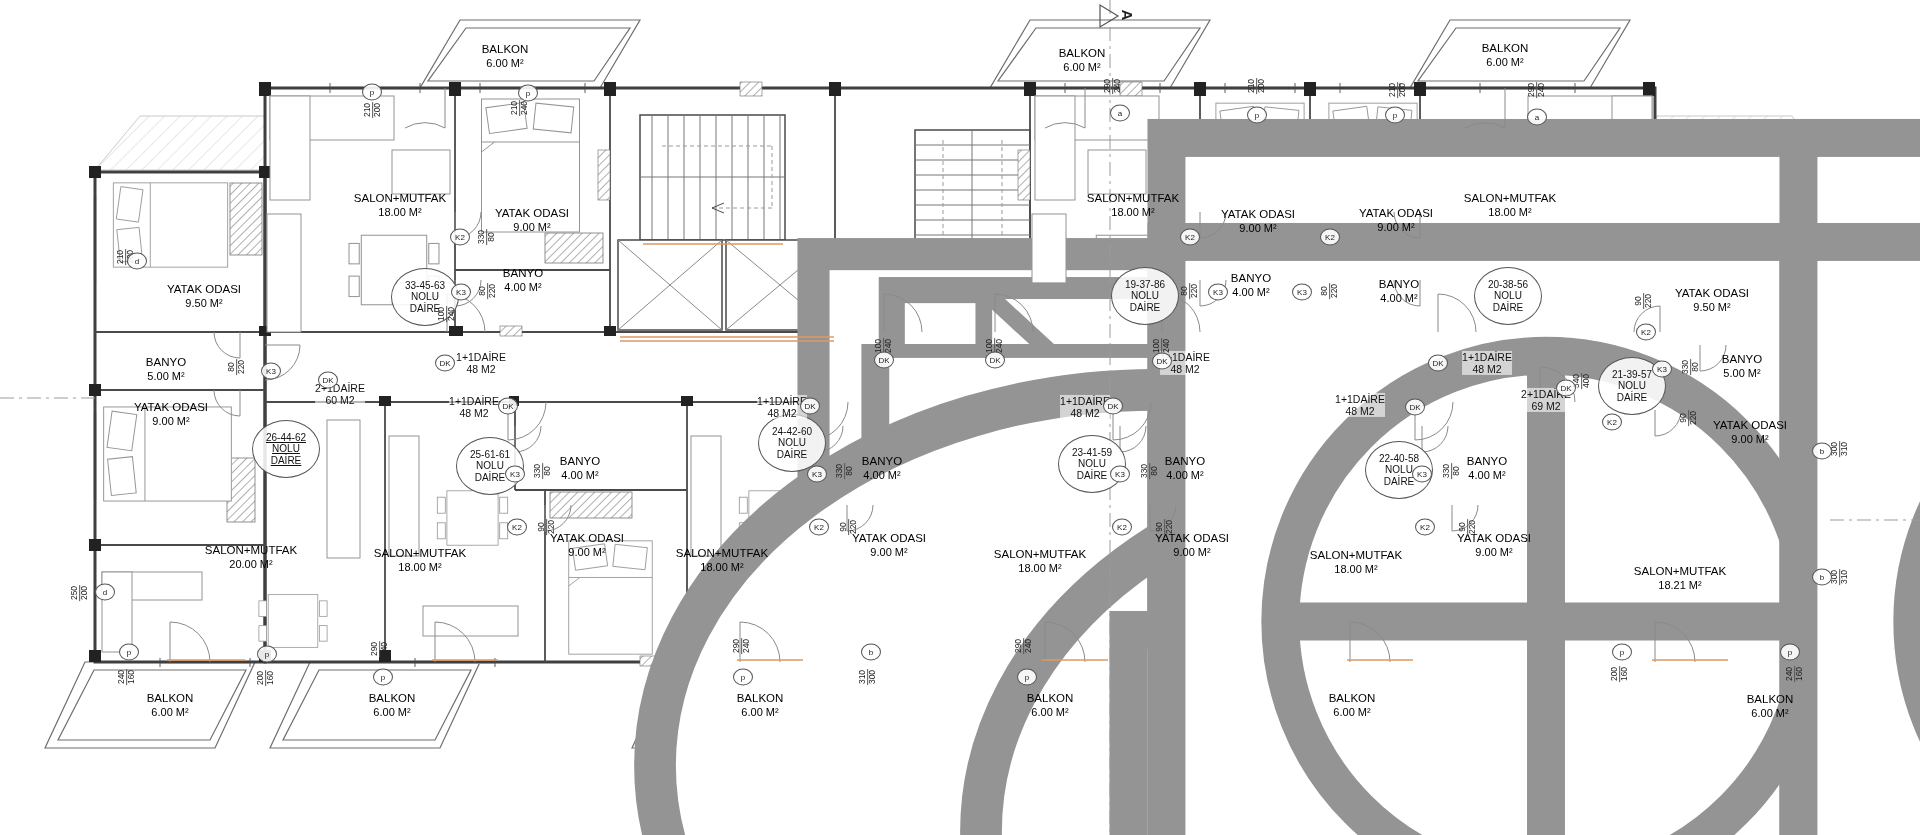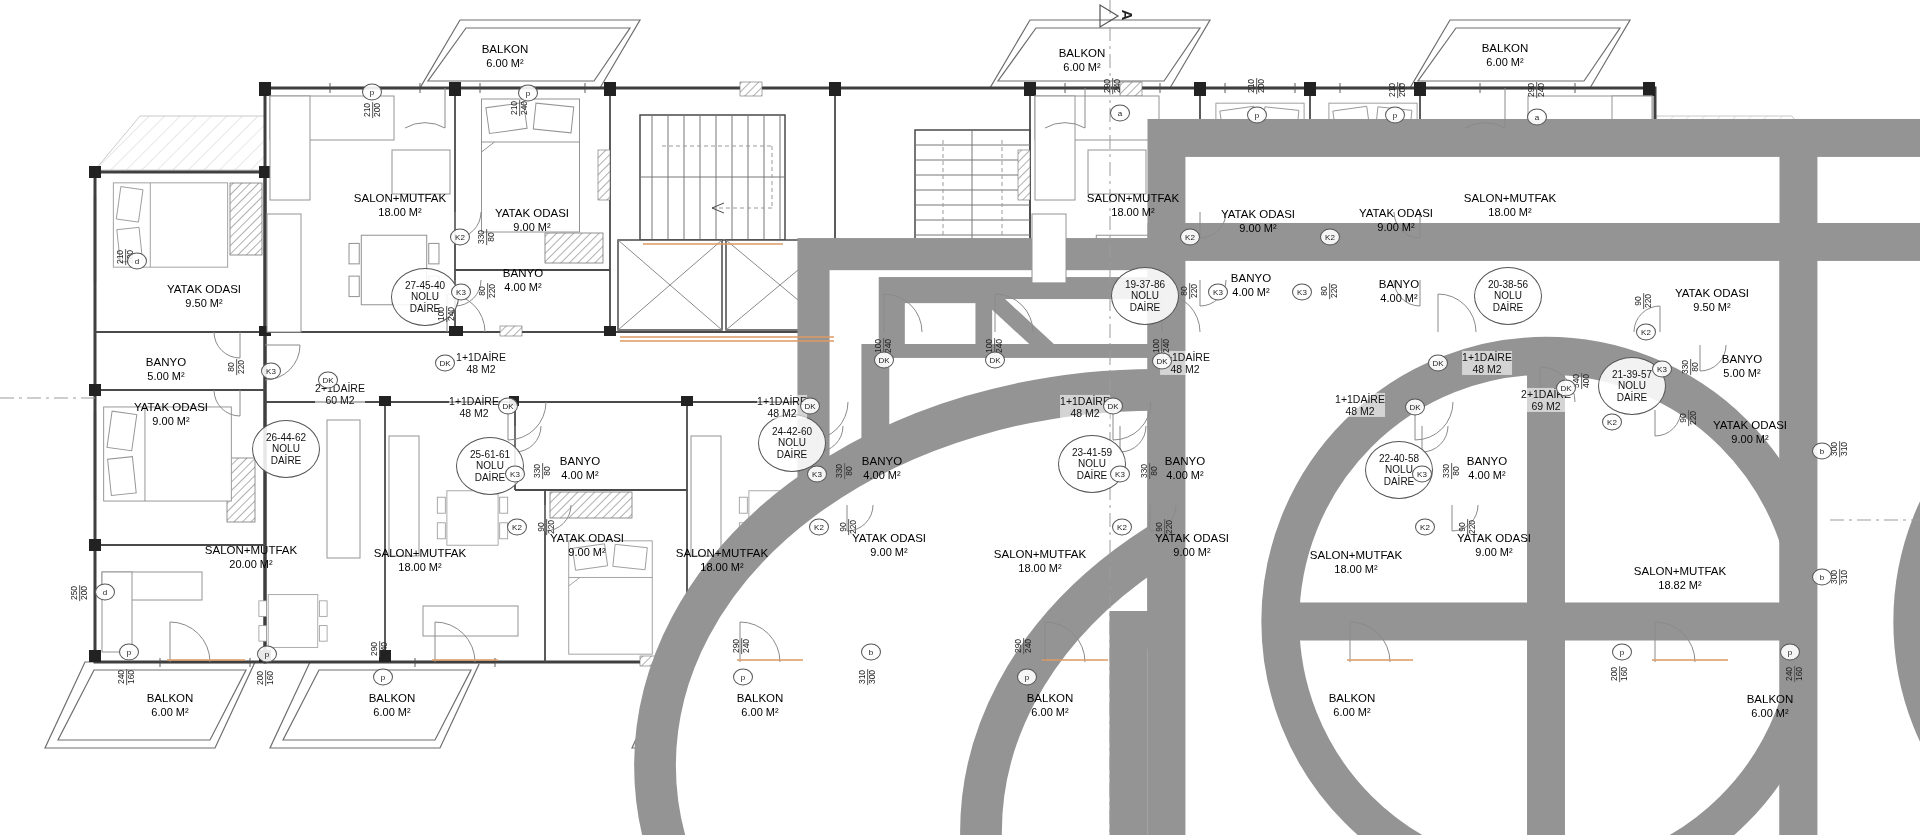--- a/index.html
+++ b/index.html
@@ -468,21 +468,21 @@
       <div class="room" style="left: 1742px; top: 366px;">
     <div class="rn">BANYO</div>
     <div class="ra">5.00 M²</div>
   </div>
       <div class="room" style="left: 1750px; top: 432px;">
     <div class="rn">YATAK ODASI</div>
     <div class="ra">9.00 M²</div>
   </div>
       <div class="room" style="left: 1680px; top: 578px;">
     <div class="rn">SALON+MUTFAK</div>
-    <div class="ra">18.82 M²</div>
+    <div class="ra">18.21 M²</div>
   </div>
       <div class="room" style="left: 1770px; top: 706px;">
     <div class="rn">BALKON</div>
     <div class="ra">6.00 M²</div>
   </div>
       <div class="room" style="left: 580px; top: 468px;">
     <div class="rn">BANYO</div>
     <div class="ra">4.00 M²</div>
   </div>
       <div class="room" style="left: 882px; top: 468px;">
@@ -543,40 +543,40 @@
   </div>
       <div class="room" style="left: 1352px; top: 705px;">
     <div class="rn">BALKON</div>
     <div class="ra">6.00 M²</div>
   </div>
     </div>
 
 <div class="layer">
 
 <div class="ucircle" style="left: 425px; top: 297px;">
-    <div>27-45-40</div>
+    <div>33-45-63</div>
     <div>NOLU</div>
     <div>DAİRE</div>
   </div>
       <div class="ucircle" style="left: 1145px; top: 296px;">
     <div>19-37-86</div>
     <div>NOLU</div>
     <div>DAİRE</div>
   </div>
       <div class="ucircle" style="left: 1508px; top: 296px;">
     <div>20-38-56</div>
     <div>NOLU</div>
     <div>DAİRE</div>
   </div>
       <div class="ucircle" style="left: 1632px; top: 386px;">
     <div>21-39-57</div>
     <div>NOLU</div>
     <div>DAİRE</div>
   </div>
-      <div class="ucircle" style="left: 286px; top: 449px;">
+      <div class="ucircle" style="left: 286px; top: 449px; text-decoration: underline;">
     <div>26-44-62</div>
     <div>NOLU</div>
     <div>DAİRE</div>
   </div>
       <div class="ucircle" style="left: 490px; top: 466px;">
     <div>25-61-61</div>
     <div>NOLU</div>
     <div>DAİRE</div>
   </div>
       <div class="ucircle" style="left: 792px; top: 443px;">

